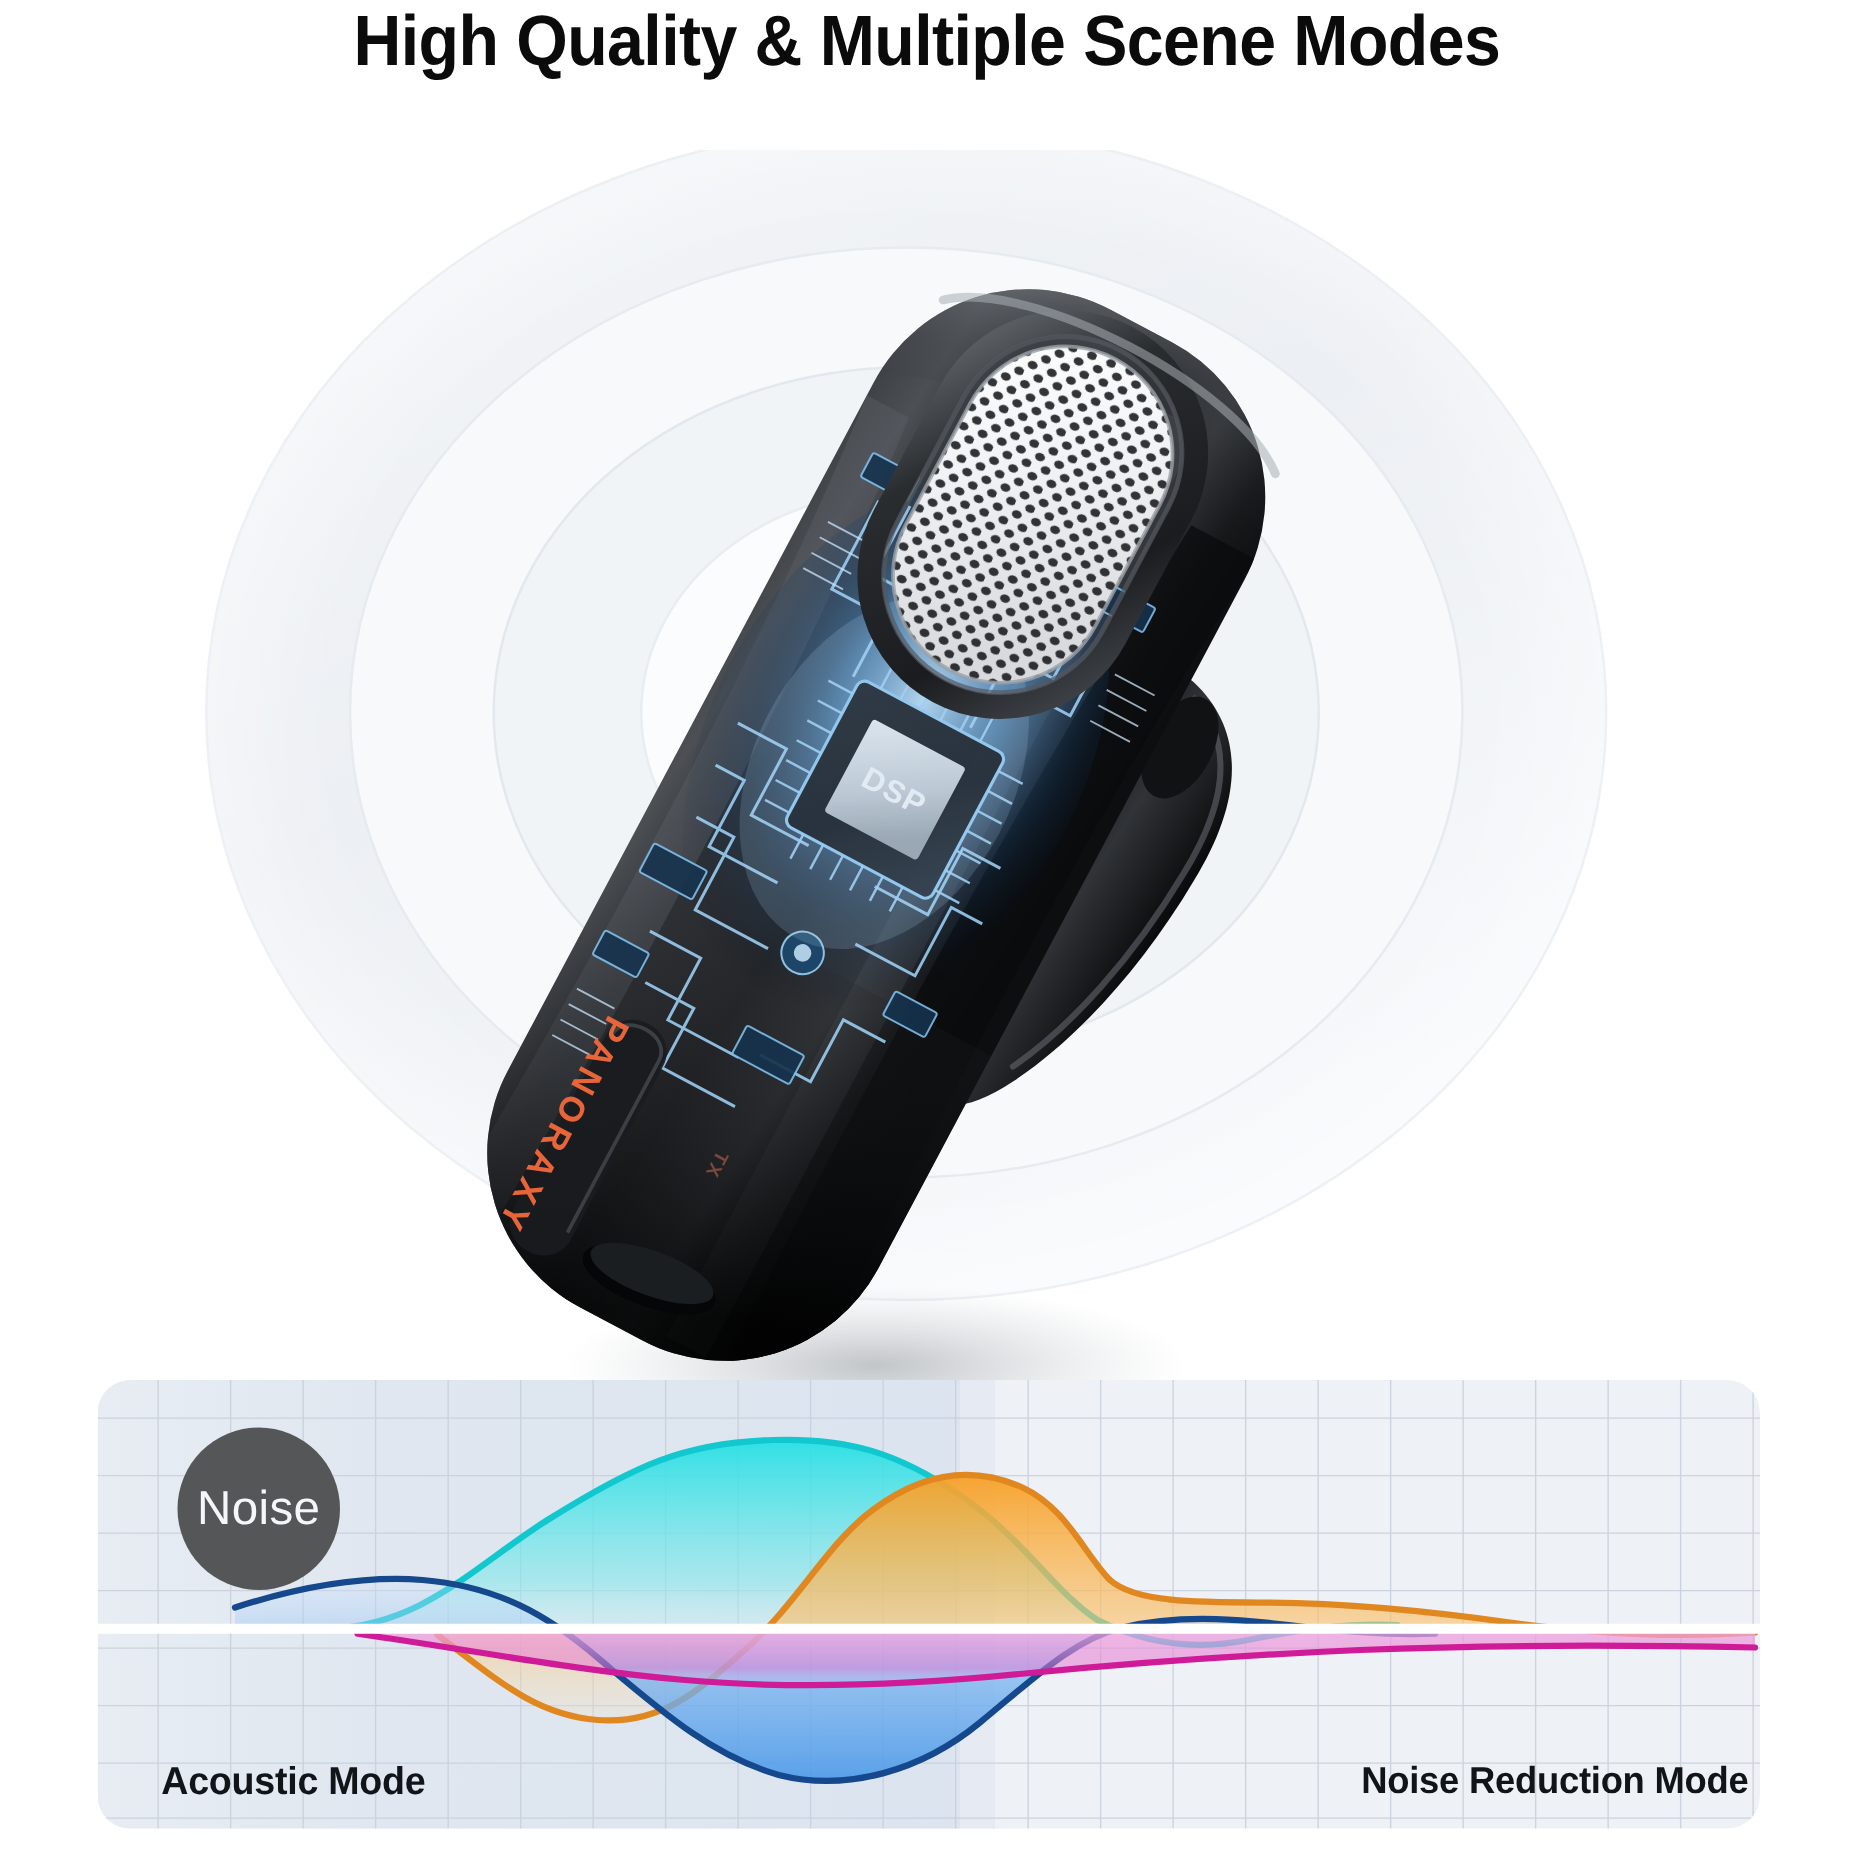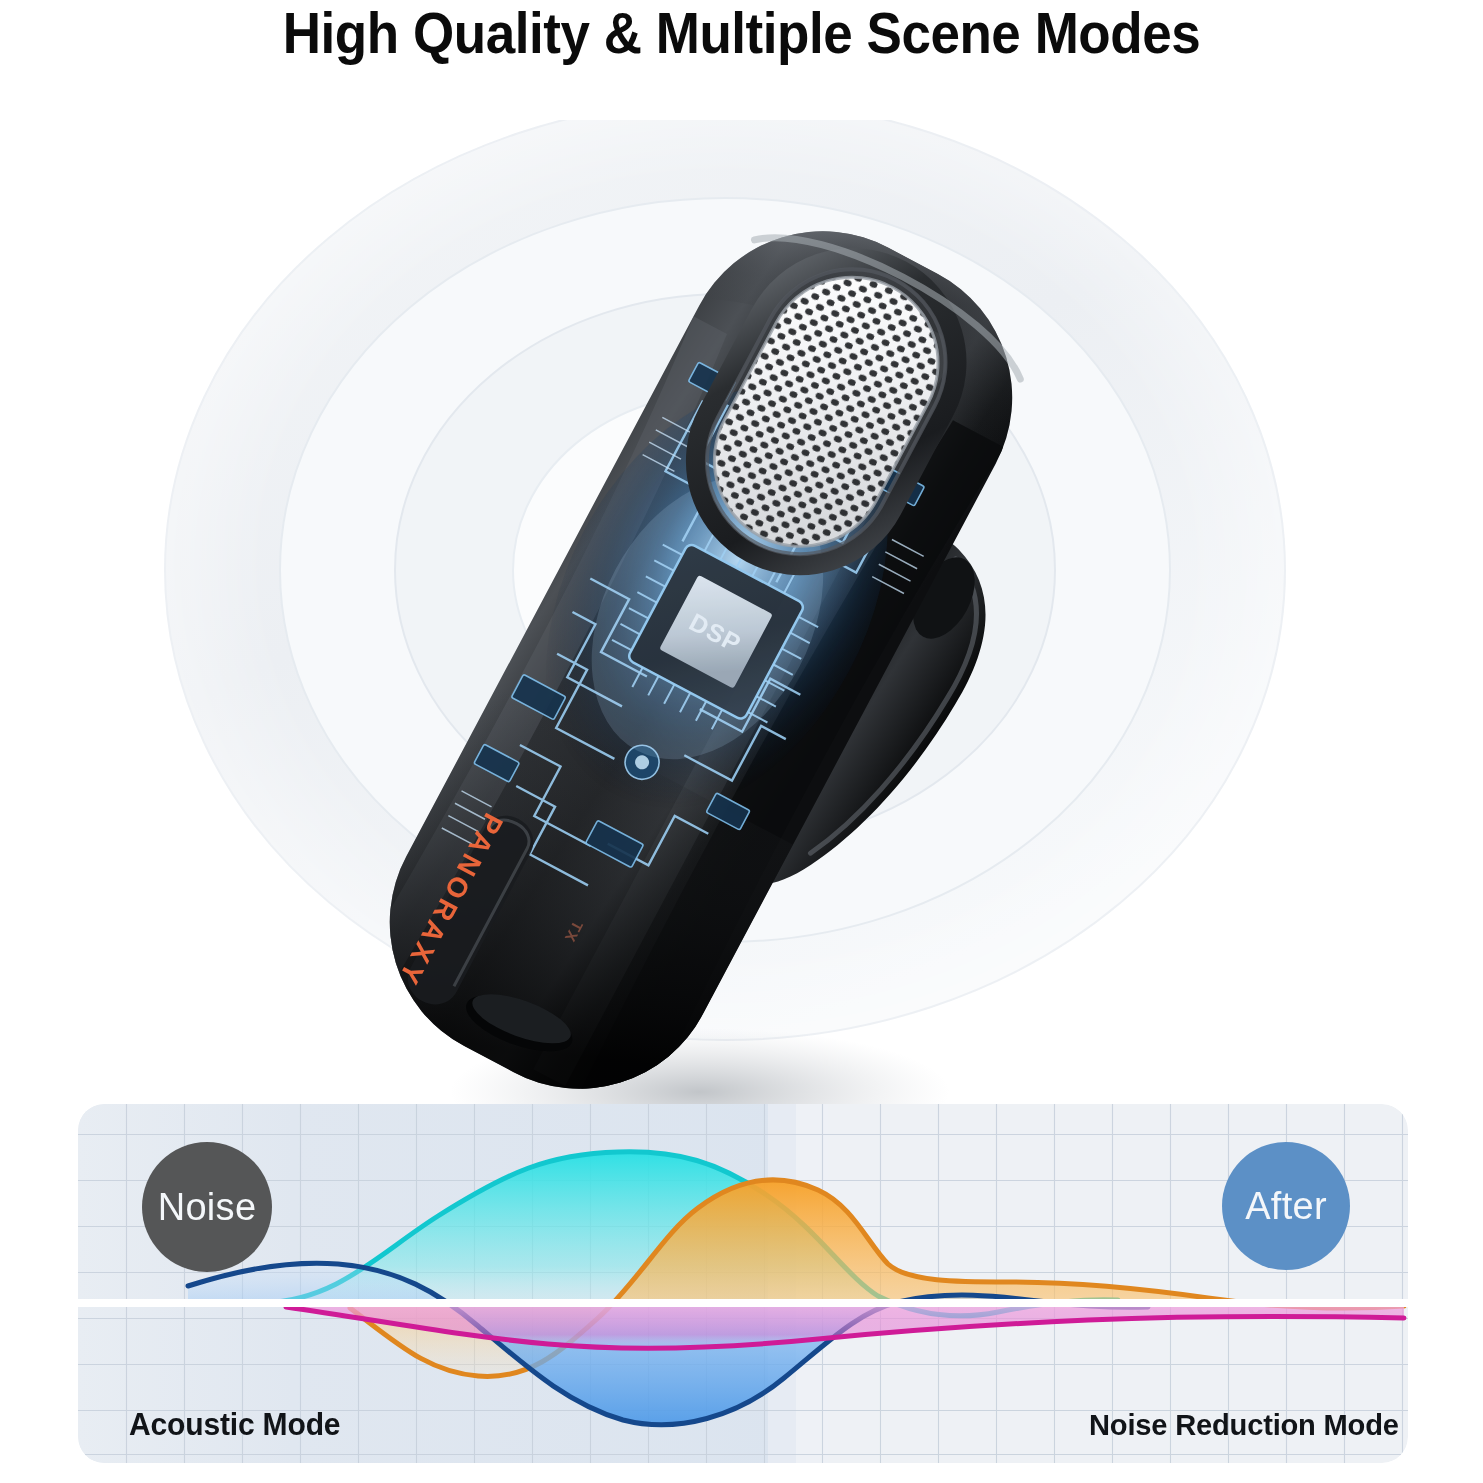--- a/index.html
+++ b/index.html
@@ -377,20 +377,17 @@
                  C 1110 212, 1230 212, 1326 214" fill="none" stroke="#cf1b97" stroke-width="5" stroke-linecap="round"></path>
 
         <rect x="0" y="195" width="1330" height="8" fill="#ffffff"></rect>
       </g>
     </svg>
   </div>
 
   <div class="badge" id="badge-before">
     <span>Noise</span>
   </div>
-  <div class="badge" id="badge-after">
-    <span>After</span>
-  </div>
 
   <div class="mode-label" id="label-acoustic">Acoustic Mode</div>
   <div class="mode-label" id="label-noise">Noise Reduction Mode</div>
 
 </div>
 
 </body></html>

